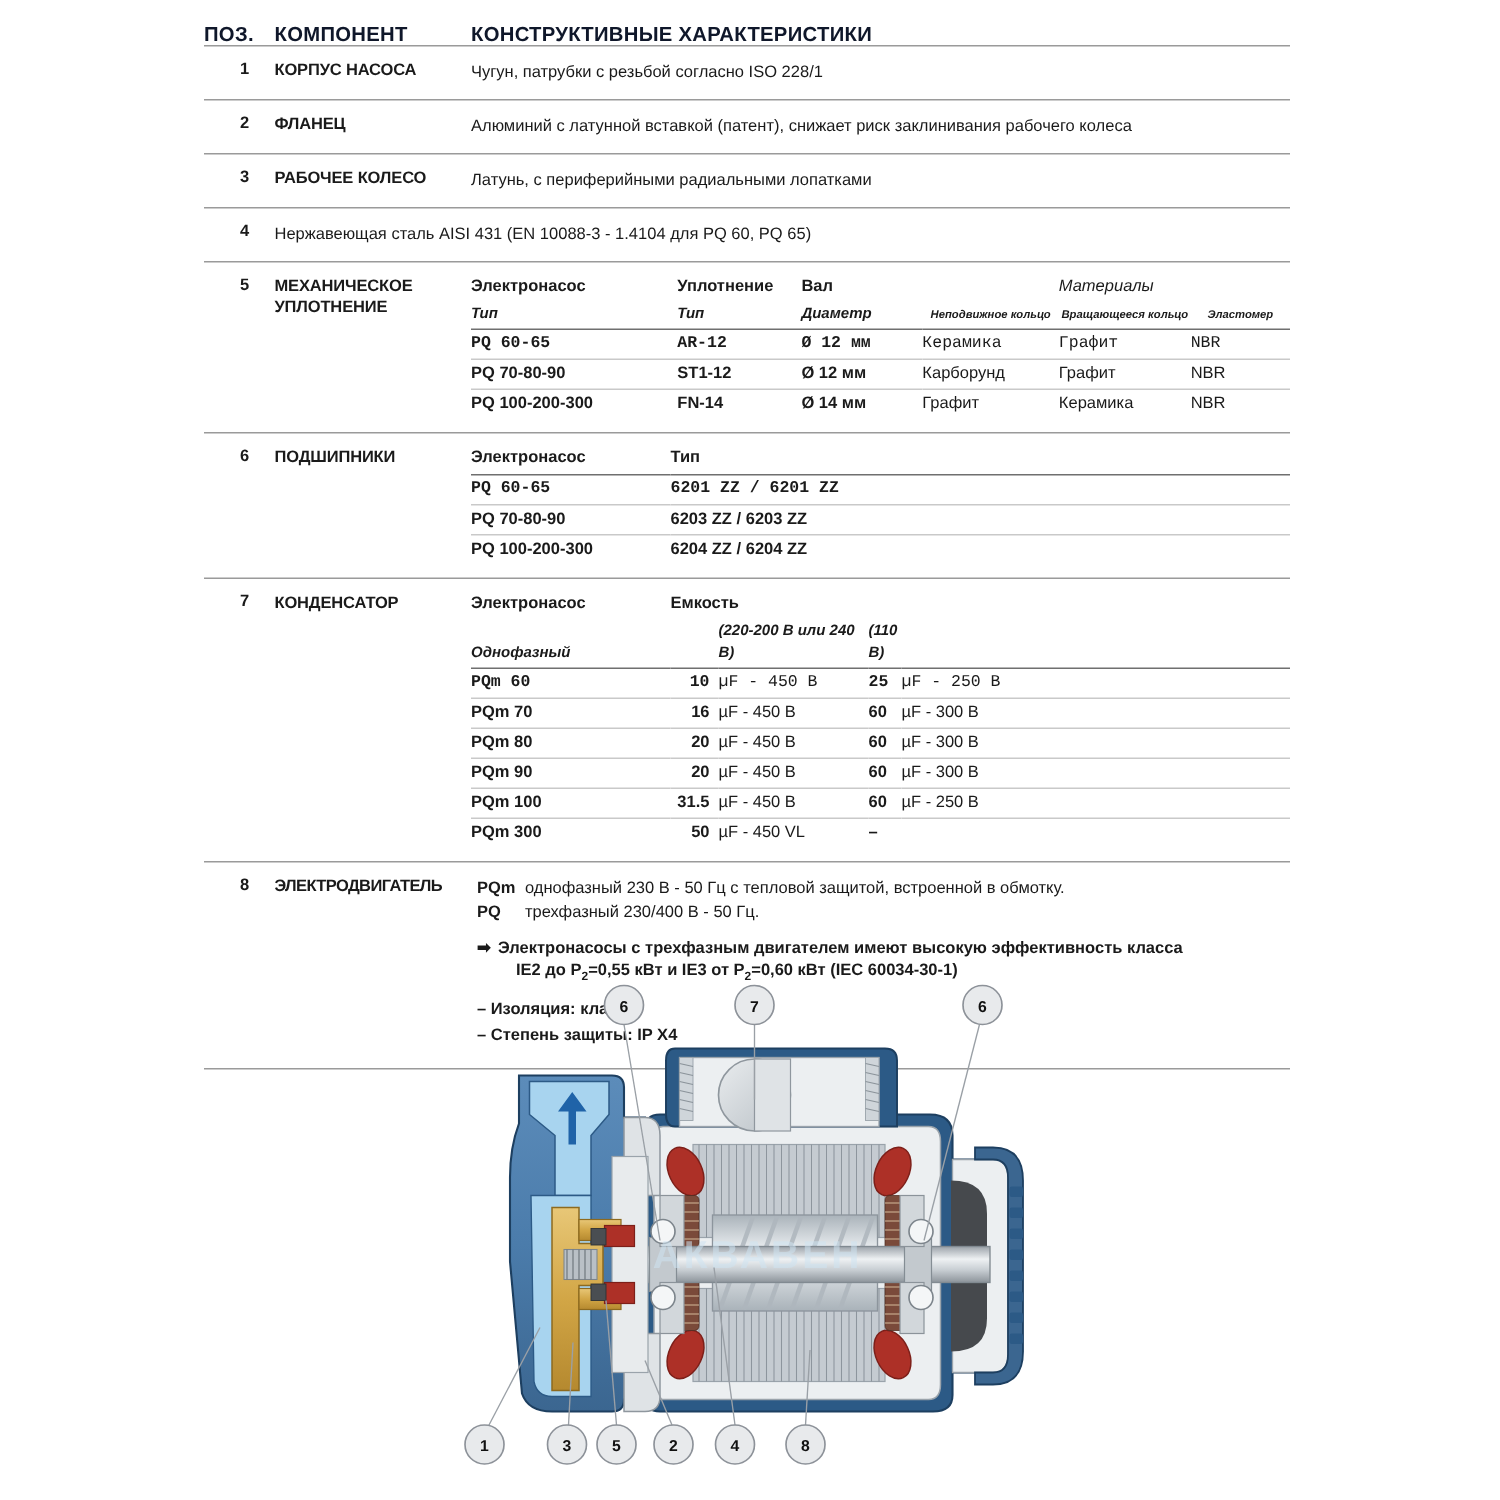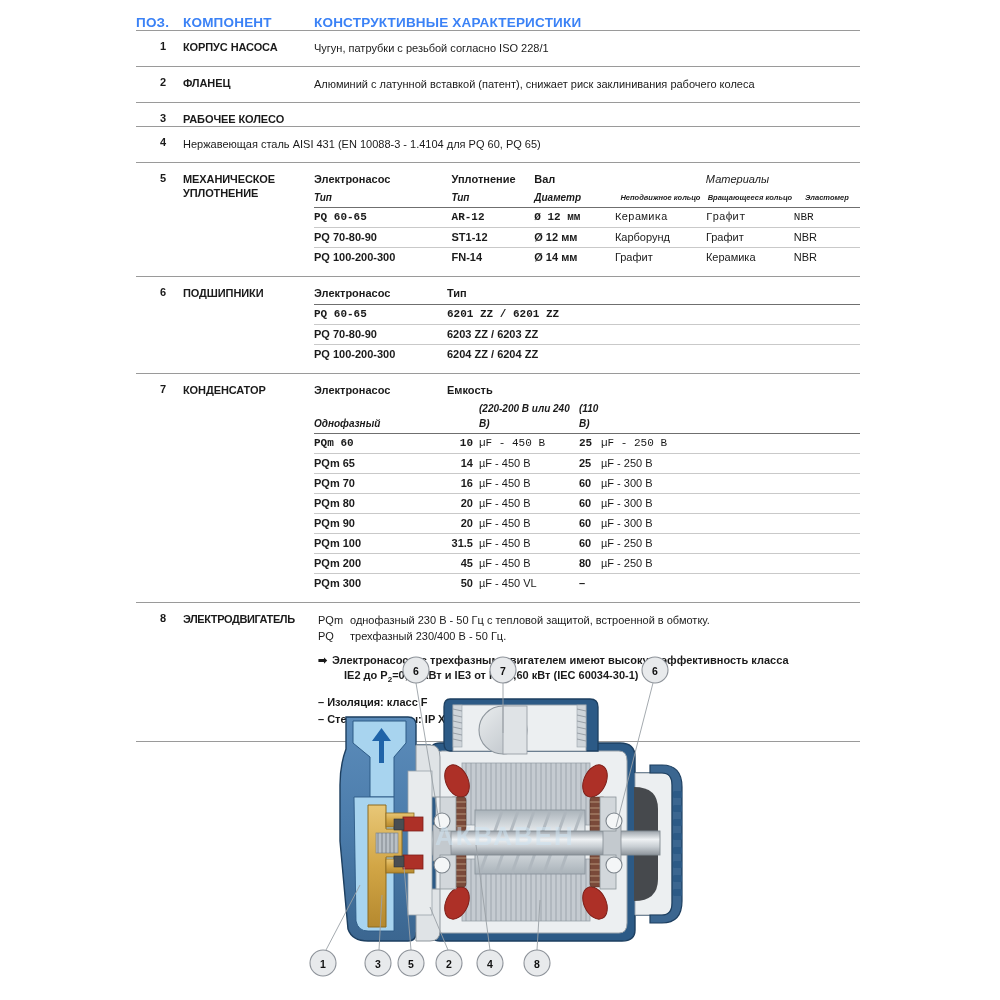--- a/index.html
+++ b/index.html
@@ -11,21 +11,21 @@
     color:#1a1a1a;
     position:relative;
     overflow:hidden;
   }
 
   
   .table-wrap { position:absolute; left:136px; top:0px; width:724px; }
 
   .thead { display:flex; align-items:flex-end; height:30px; }
   .th {
-    color:#3b82f6;
+    color:#0f172a;
     font-weight:bold;
     font-size:13.5px;
     letter-spacing:.2px;
   }
   .th-pos { width:47px; }
   .th-comp { width:131px; }
   .th-spec { flex:1; }
 
   .row { display:flex; border-top:1.6px solid #9a9a9a; position:relative; }
   .row.first { border-top:1.6px solid #9a9a9a; }
@@ -58,21 +58,21 @@
     padding-top:2px !important;
     padding-bottom:2px !important;
     height:17px;
   }
   .sub-row.topline td { border-top:1.4px solid #6f6f6f;font-family:Liberation Mono, monospace; }
   .b { font-weight:bold; }
   .ctr { text-align:left; }
 
   
   .motor-line { display:flex; font-size:11px; line-height:16px; }
-  .motor-key { width:32px; font-weight:normal; flex:none; }
+  .motor-key { width:32px; font-weight:bold; flex:none; }
   .motor-note { margin-top:9px; font-size:11px; font-weight:bold; line-height:15px; padding-left:14px; position:relative; }
   .motor-note .arrow { position:absolute; left:0; top:0px; font-size:11px; }
   .motor-sub { margin-top:8px; font-size:11px; line-height:15px;font-weight:bold; }
   .sub2 { font-size:8px; vertical-align:sub; }
 
   .table-bottom { border-top:1.6px solid #9a9a9a; }
 
   
   .diagram { position:absolute; left:290px; top:645px; width:430px; height:350px; }
   .diagram svg { display:block; }
@@ -98,20 +98,21 @@
     <div class="c-spec simple">Чугун, патрубки с резьбой согласно ISO 228/1</div>
   </div>
   <div class="row">
     <div class="c-pos">2</div>
     <div class="c-comp">ФЛАНЕЦ</div>
     <div class="c-spec simple">Алюминий с латунной вставкой (патент), снижает риск заклинивания рабочего колеса</div>
   </div>
   <div class="row">
     <div class="c-pos">3</div>
     <div class="c-comp">РАБОЧЕЕ КОЛЕСО</div>
+    <div class="c-spec simple">Латунь, с периферийными радиальными лопатками</div>
   </div>
   <div class="row">
     <div class="c-pos">4</div>
     <div class="c-spec simple">Нержавеющая сталь AISI 431 (EN 10088-3 - 1.4104 для PQ 60, PQ 65)</div>
   </div>
 
   <div class="row">
     <div class="c-pos">5</div>
     <div class="c-comp">
       <div>МЕХАНИЧЕСКОЕ</div>
@@ -209,27 +210,20 @@
           <td class="sub-h2"></td>
         </tr>
         <tr class="sub-row topline">
           <td class="b">PQm 60</td>
           <td class="b" style="text-align:right !important;padding-right:6px !important">10</td>
           <td>µF - 450 В</td>
           <td class="b">25</td>
           <td>µF - 250 В</td>
         </tr>
         <tr class="sub-row">
-          <td class="b">PQm 65</td>
-          <td class="b" style="text-align:right !important;padding-right:6px !important">14</td>
-          <td>µF - 450 В</td>
-          <td class="b">25</td>
-          <td>µF - 250 В</td>
-        </tr>
-        <tr class="sub-row">
           <td class="b">PQm 70</td>
           <td class="b" style="text-align:right !important;padding-right:6px !important">16</td>
           <td>µF - 450 В</td>
           <td class="b">60</td>
           <td>µF - 300 В</td>
         </tr>
         <tr class="sub-row">
           <td class="b">PQm 80</td>
           <td class="b" style="text-align:right !important;padding-right:6px !important">20</td>
           <td>µF - 450 В</td>
@@ -241,27 +235,20 @@
           <td class="b" style="text-align:right !important;padding-right:6px !important">20</td>
           <td>µF - 450 В</td>
           <td class="b">60</td>
           <td>µF - 300 В</td>
         </tr>
         <tr class="sub-row">
           <td class="b">PQm 100</td>
           <td class="b" style="text-align:right !important;padding-right:6px !important">31.5</td>
           <td>µF - 450 В</td>
           <td class="b">60</td>
-          <td>µF - 250 В</td>
-        </tr>
-        <tr class="sub-row">
-          <td class="b">PQm 200</td>
-          <td class="b" style="text-align:right !important;padding-right:6px !important">45</td>
-          <td>µF - 450 В</td>
-          <td class="b">80</td>
           <td>µF - 250 В</td>
         </tr>
         <tr class="sub-row">
           <td class="b">PQm 300</td>
           <td class="b" style="text-align:right !important;padding-right:6px !important">50</td>
           <td>µF - 450 VL</td>
           <td class="b">–</td>
           <td></td>
         </tr>
       </tbody>

